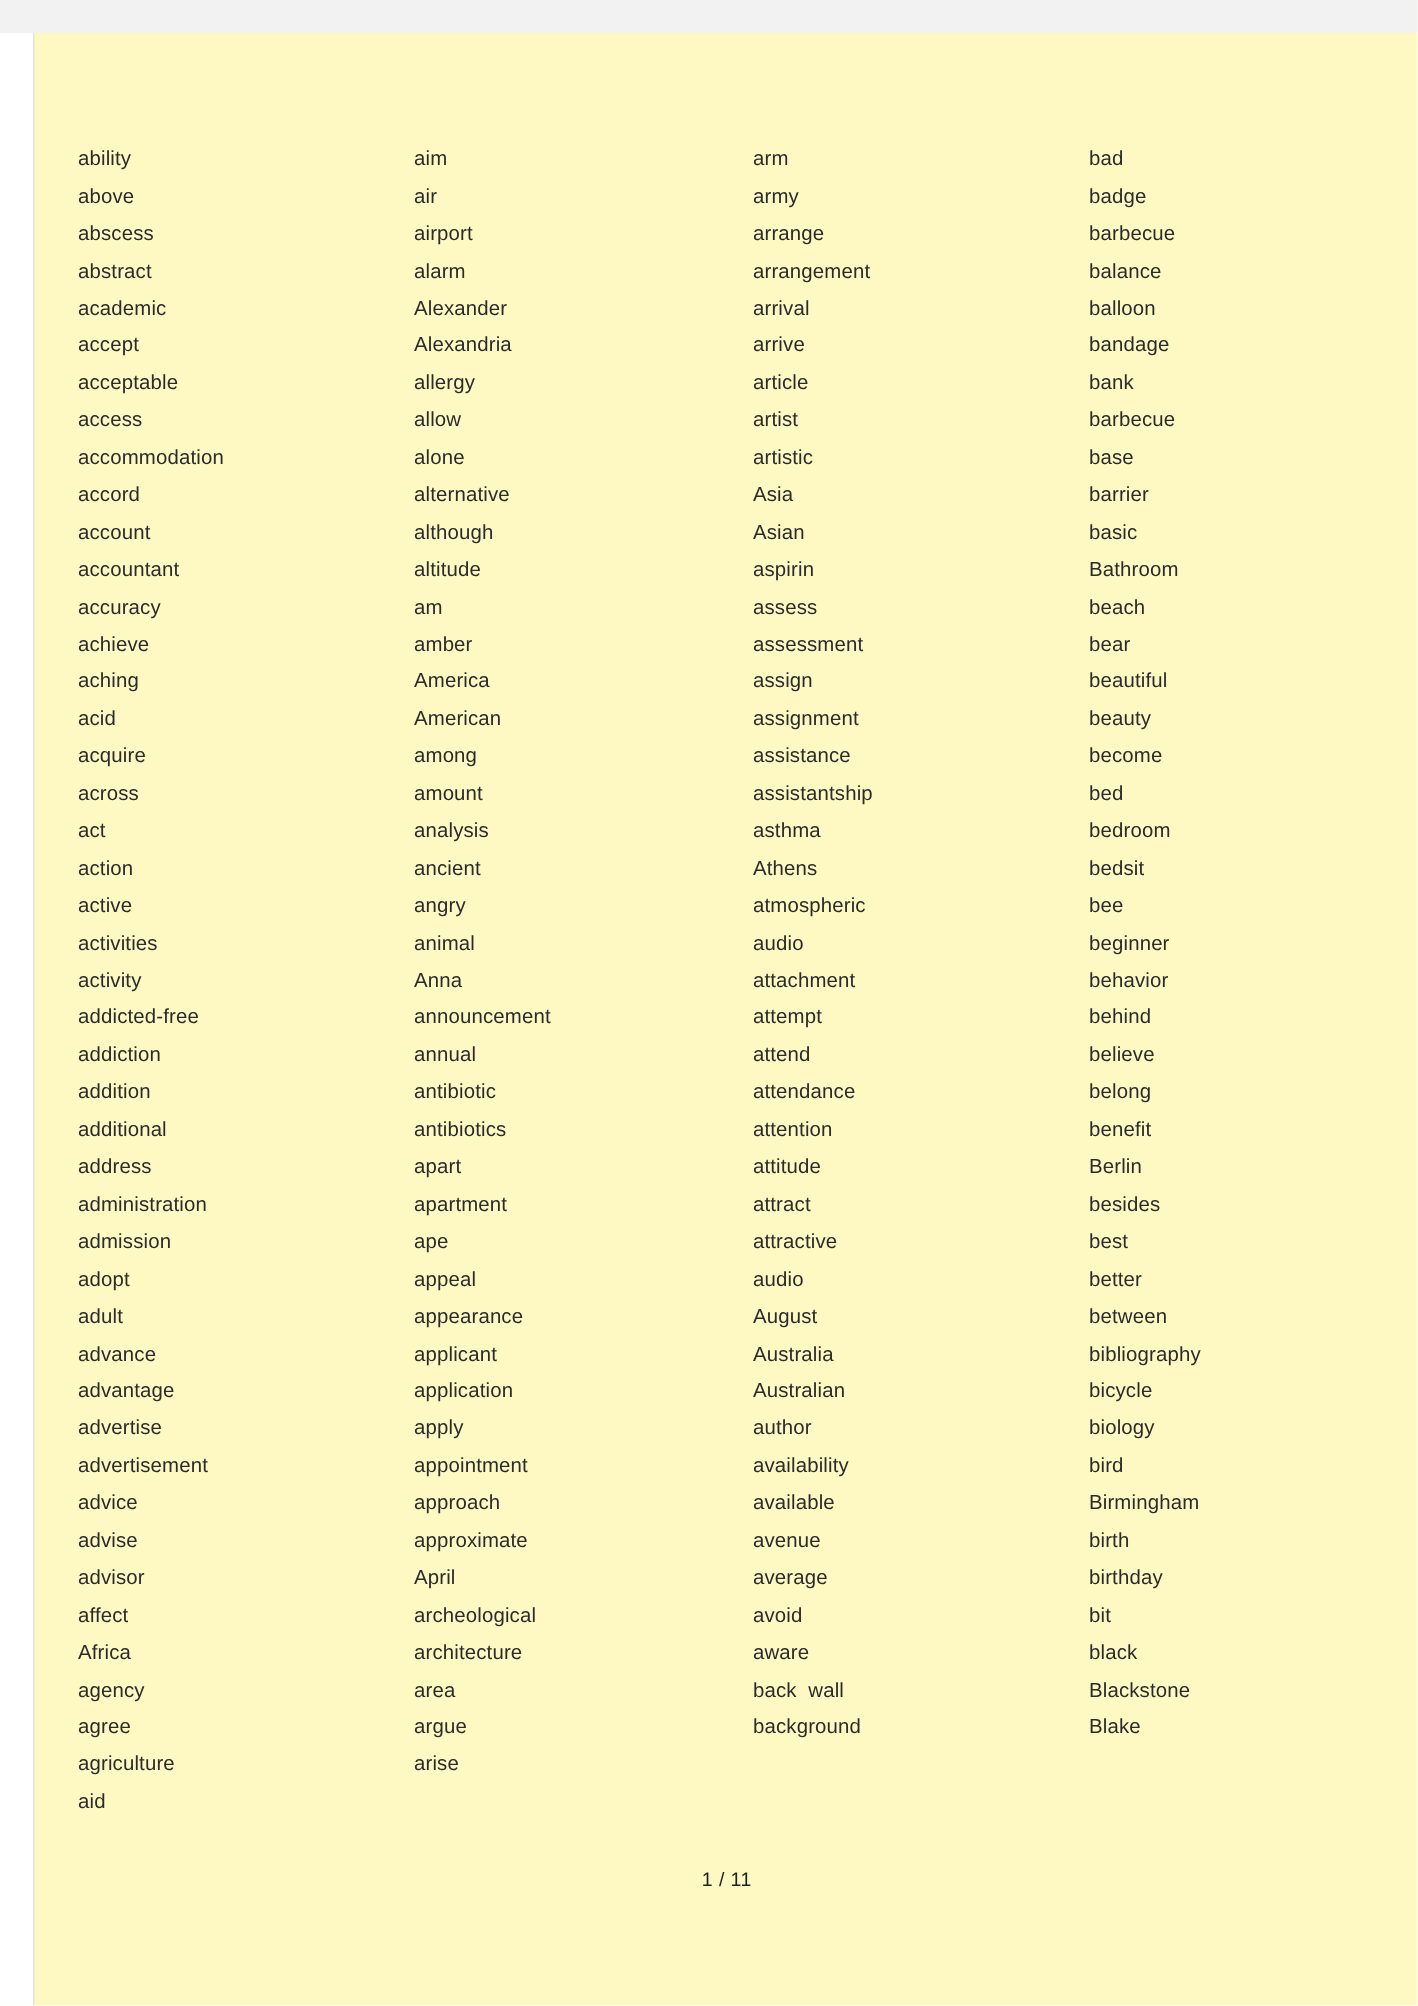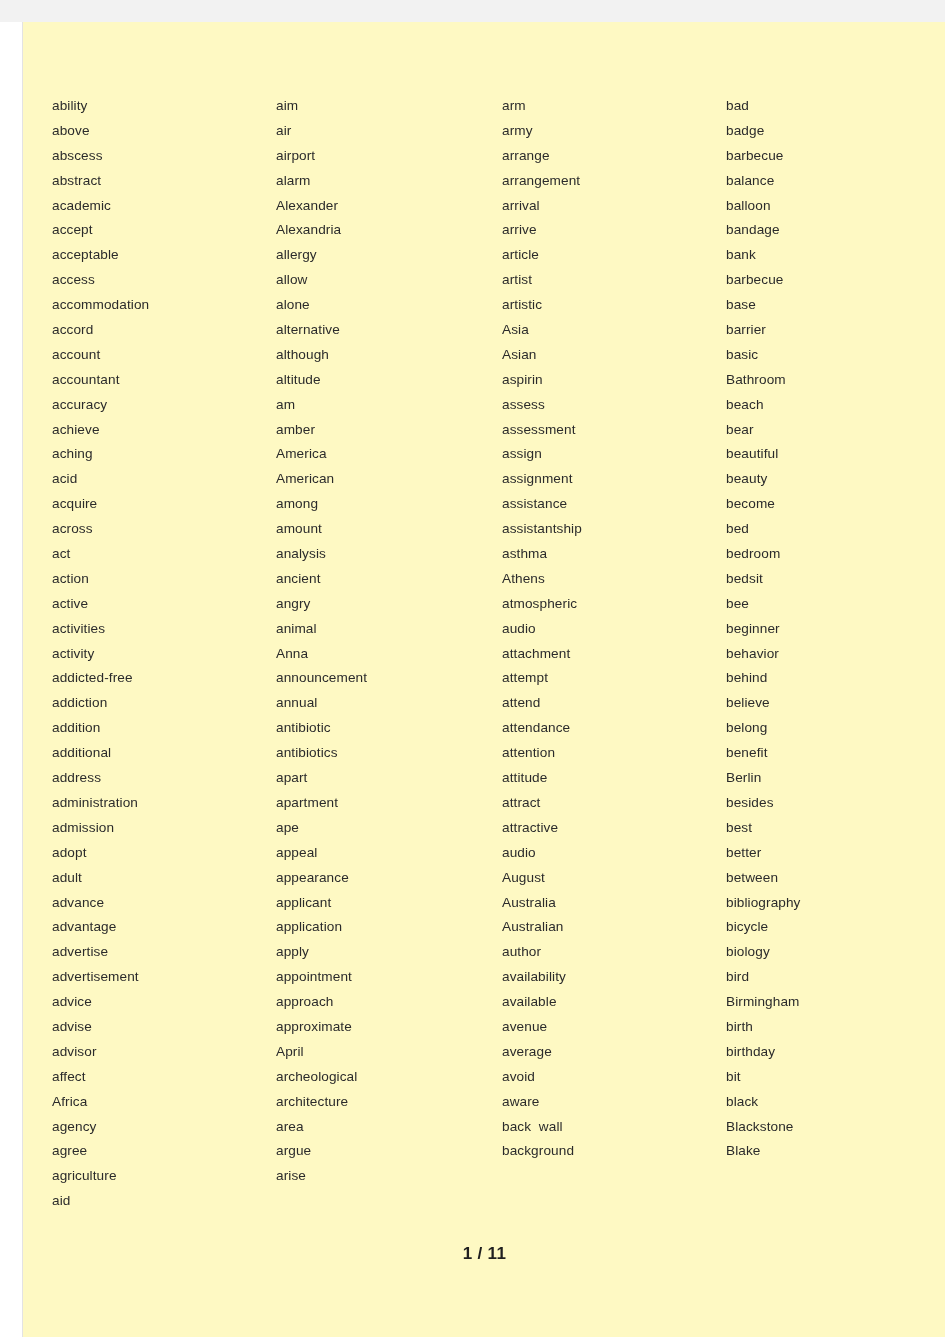--- a/index.html
+++ b/index.html
@@ -61,22 +61,22 @@
   }
   #page-footer {
     position: absolute;
     left: 0;
     top: 1222px;
     width: 923px;
     text-align: center;
   }
   #page-number {
     display: inline-block;
-    font-size: 17px;
-    font-weight: bold;
+    font-size: 13px;
+    font-weight: normal;
     color: #1f1f1f;
     letter-spacing: 0.3px;
   }
 </style>
 </head>
 <body>
 
 <div id="top-strip"></div>
 
 <div id="page">

